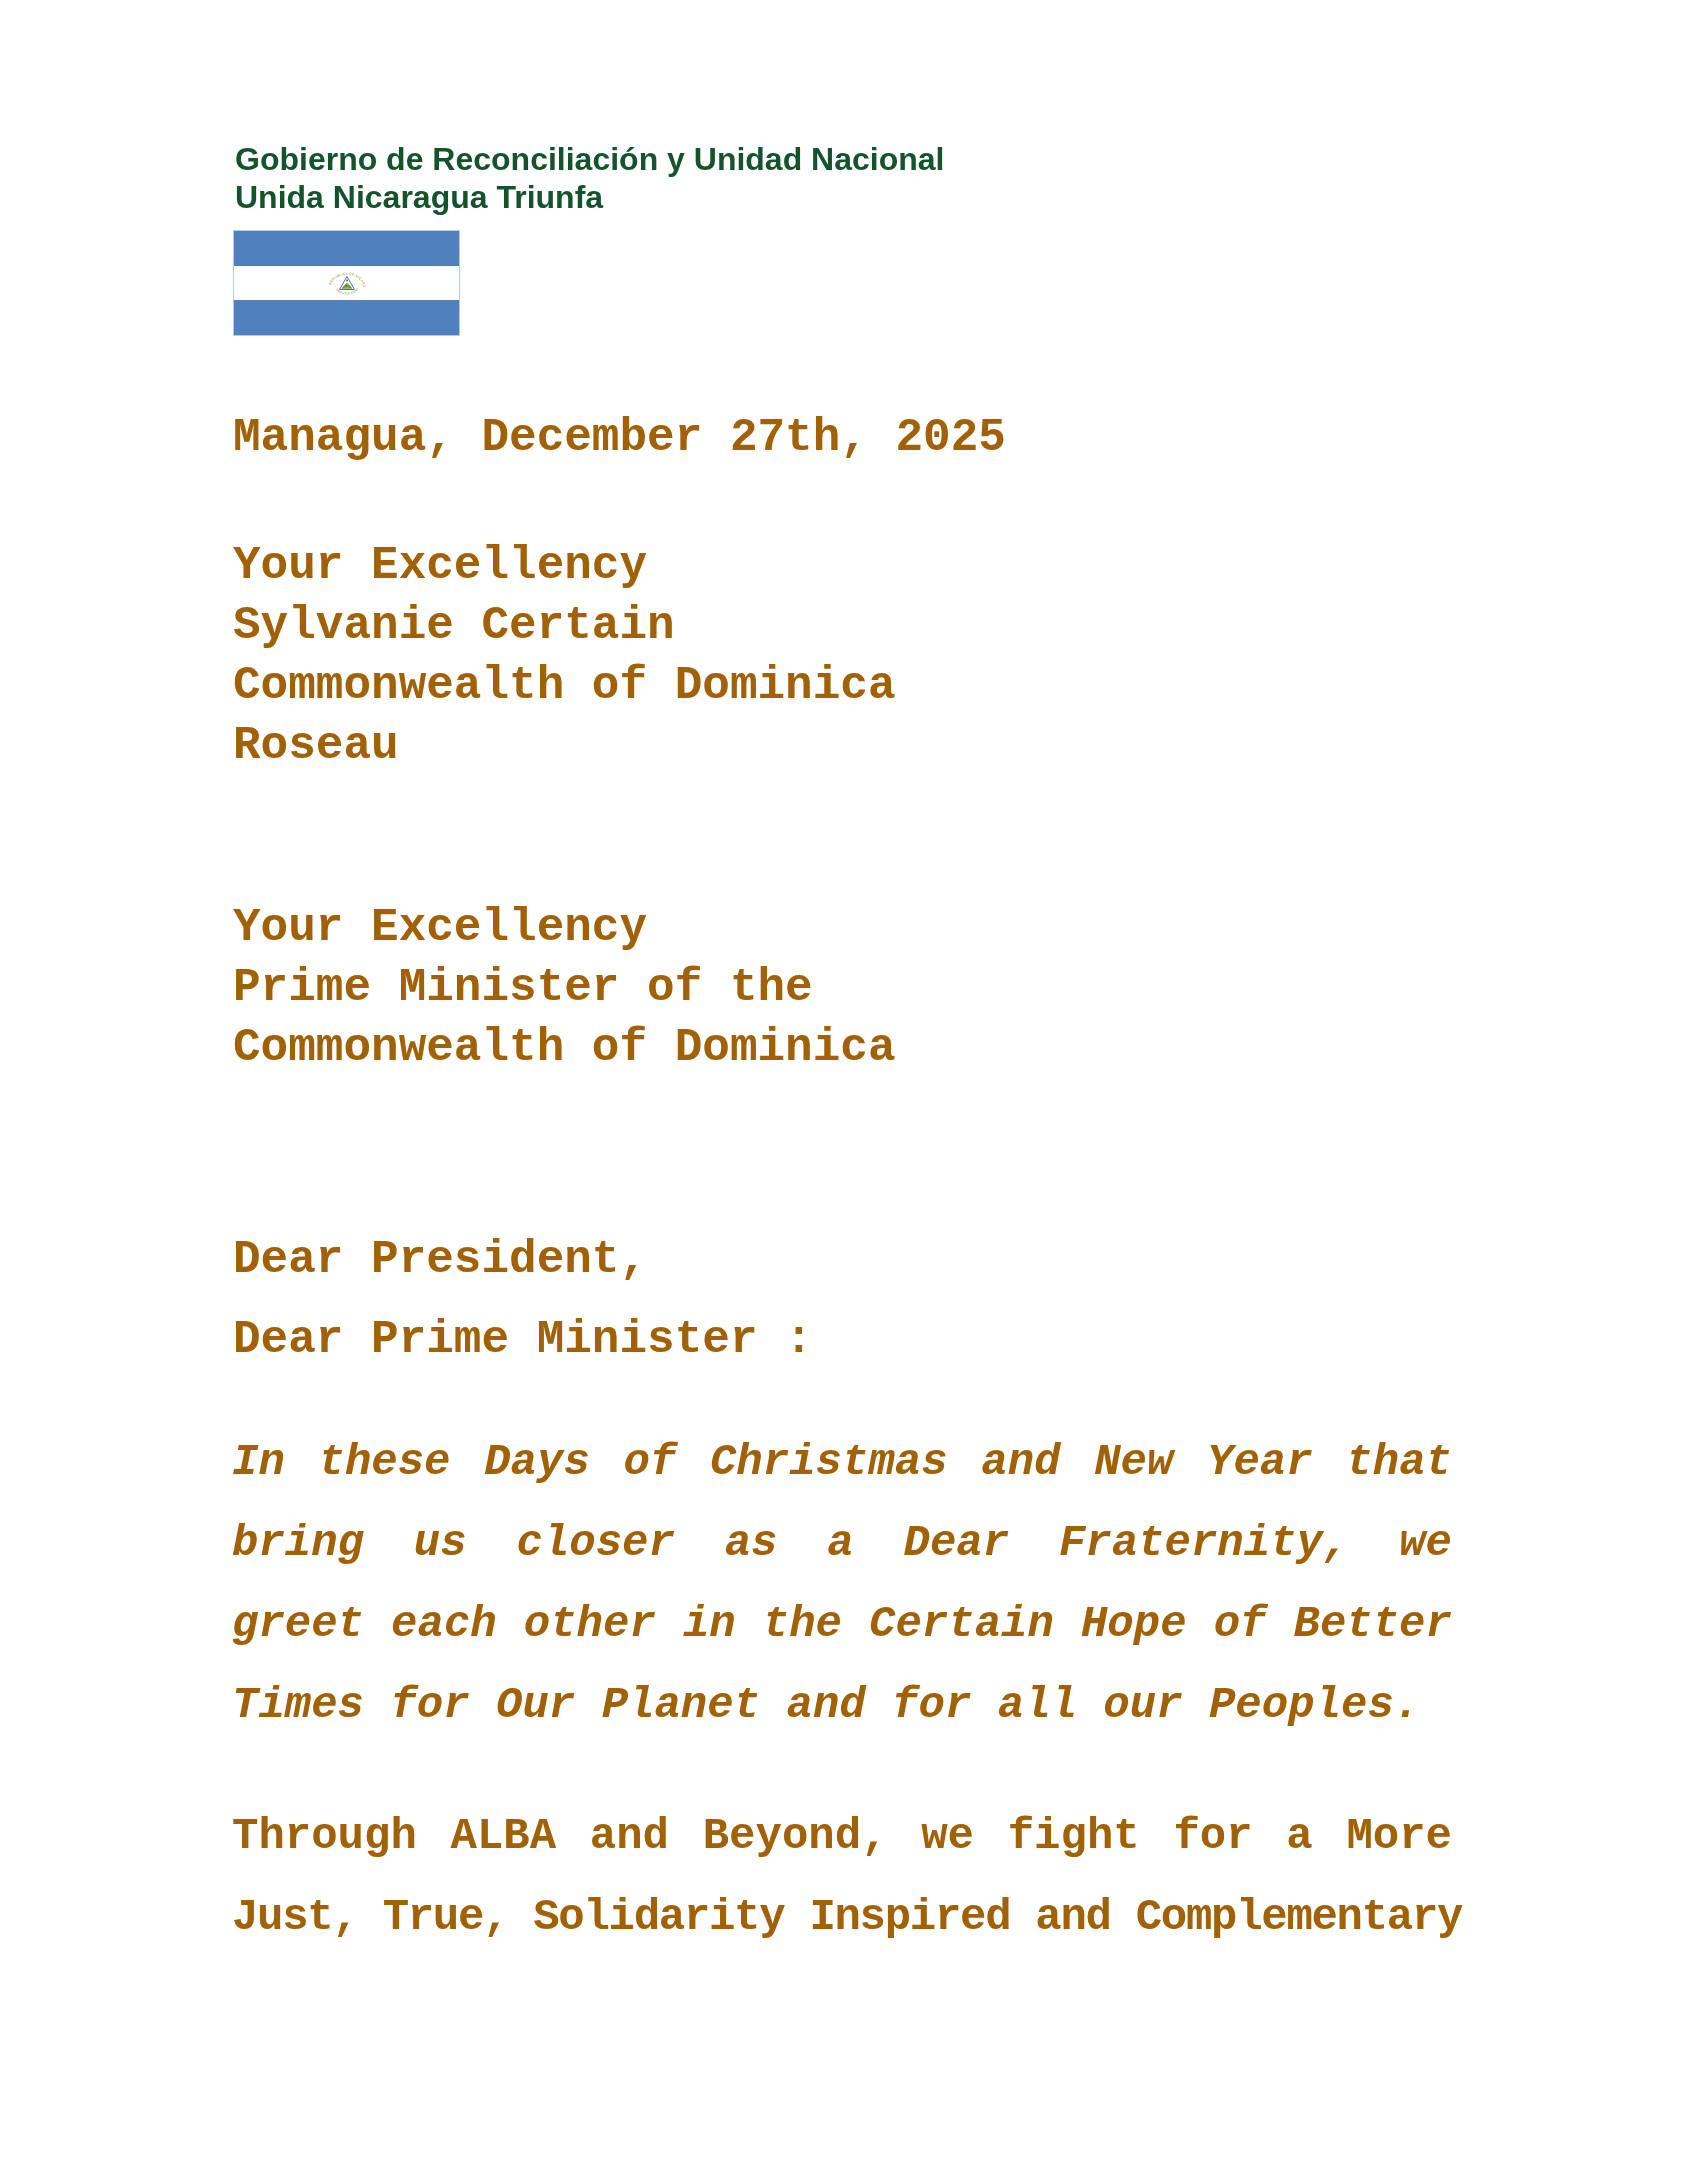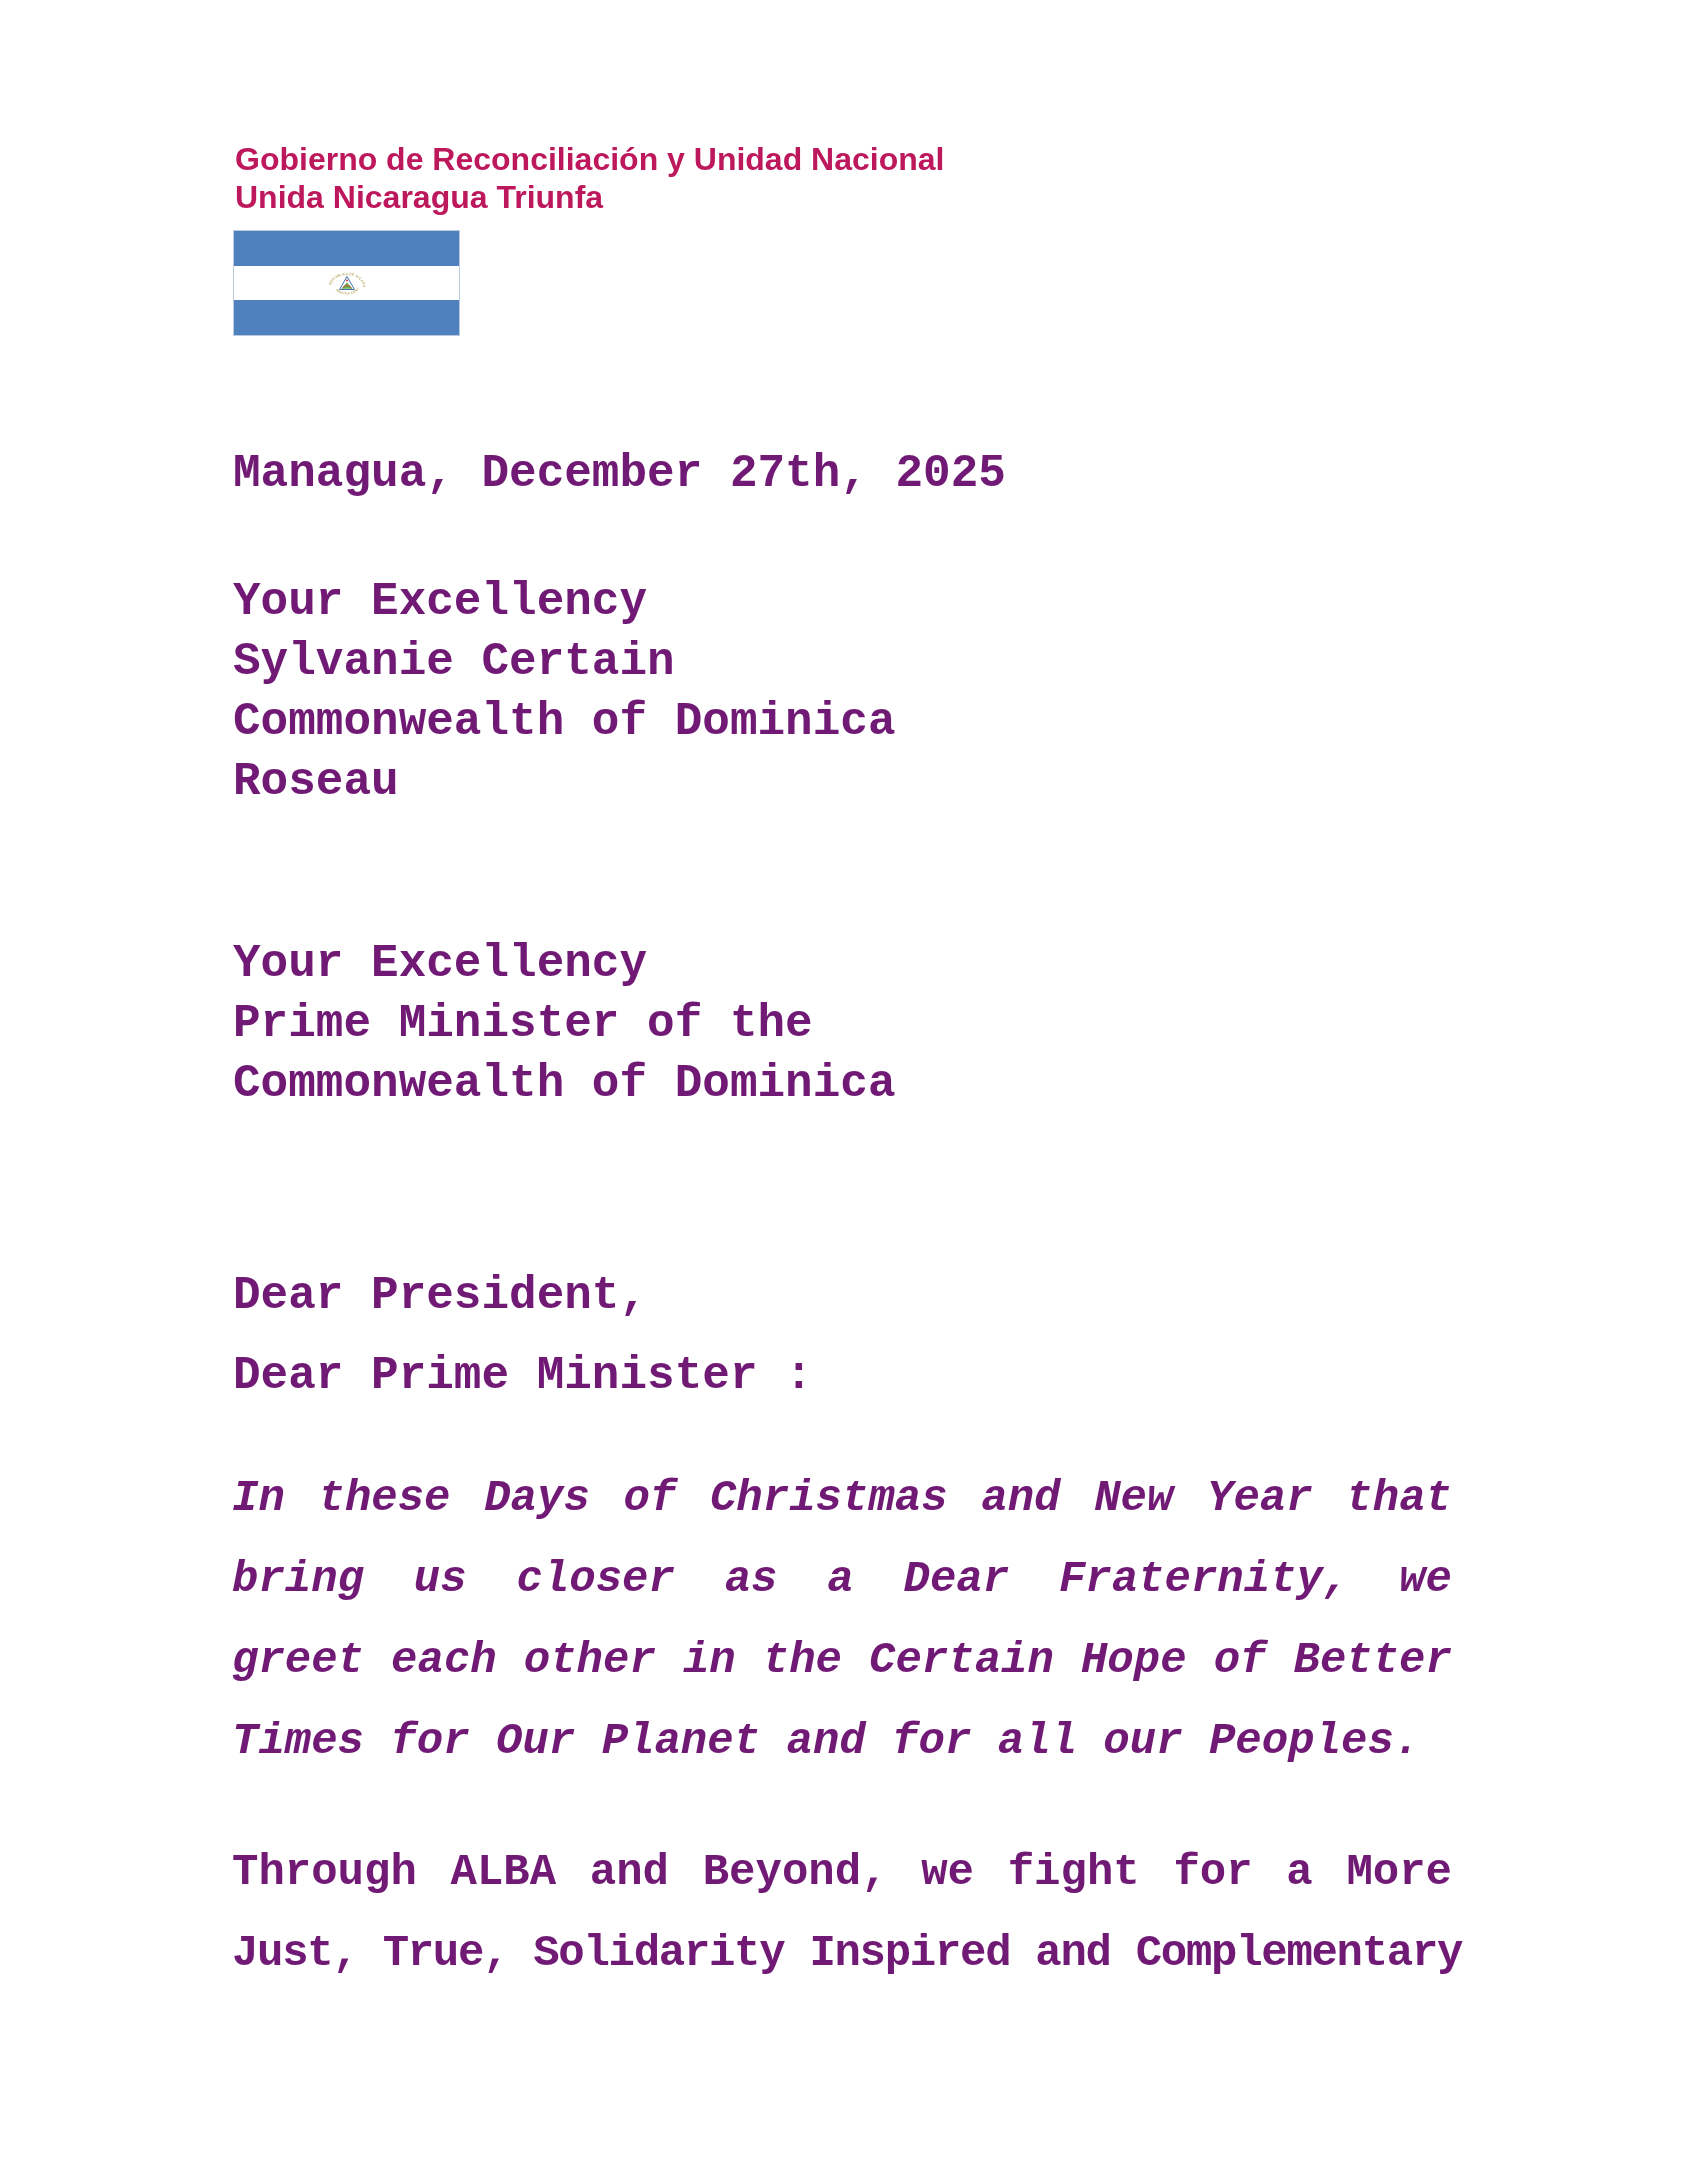--- a/index.html
+++ b/index.html
@@ -6,39 +6,39 @@
   body{
     width:1683px;height:2178px;position:relative;background:#ffffff;
     font-family:"Liberation Sans", sans-serif;overflow:hidden;
   }
   .abs{position:absolute;}
 
   
   .gov-header{
     left:235px;top:140px;
     font:bold 32px/38px "Liberation Sans", sans-serif;
-    color:#be185d;letter-spacing:0;
+    color:#14532d;letter-spacing:0;
   }
 
   
   .flag{
     left:234px;top:231px;width:225px;height:104px;
     display:flex;flex-direction:column;
     outline:1px solid #b9c9e0;
   }
   .flag .stripe{flex:1;}
   .flag .stripe.white{position:relative;}
   .flag .emblem{
     position:absolute;left:50%;top:50%;transform:translate(-50%,-50%);
   }
 
   
   .mono{
     font-family:"Liberation Mono", monospace;
-    font-weight:bold;color:#701a75;white-space:pre;margin-top:36px;
+    font-weight:bold;color:#a16207;white-space:pre;
   }
   .dateline{left:233px;top:408px;font-size:46px;line-height:60px;}
   .addr1{left:233px;top:536px;font-size:46px;line-height:60px;}
   .addr2{left:233px;top:898px;font-size:46px;line-height:60px;}
   .salutation{left:233px;top:1220px;font-size:46px;line-height:80px;}
 
   .para{left:232px;width:1220px;font-size:44px;line-height:81px;}
   .para1{top:1422px;font-style:italic;}
   .para2{top:1796px;}
 

